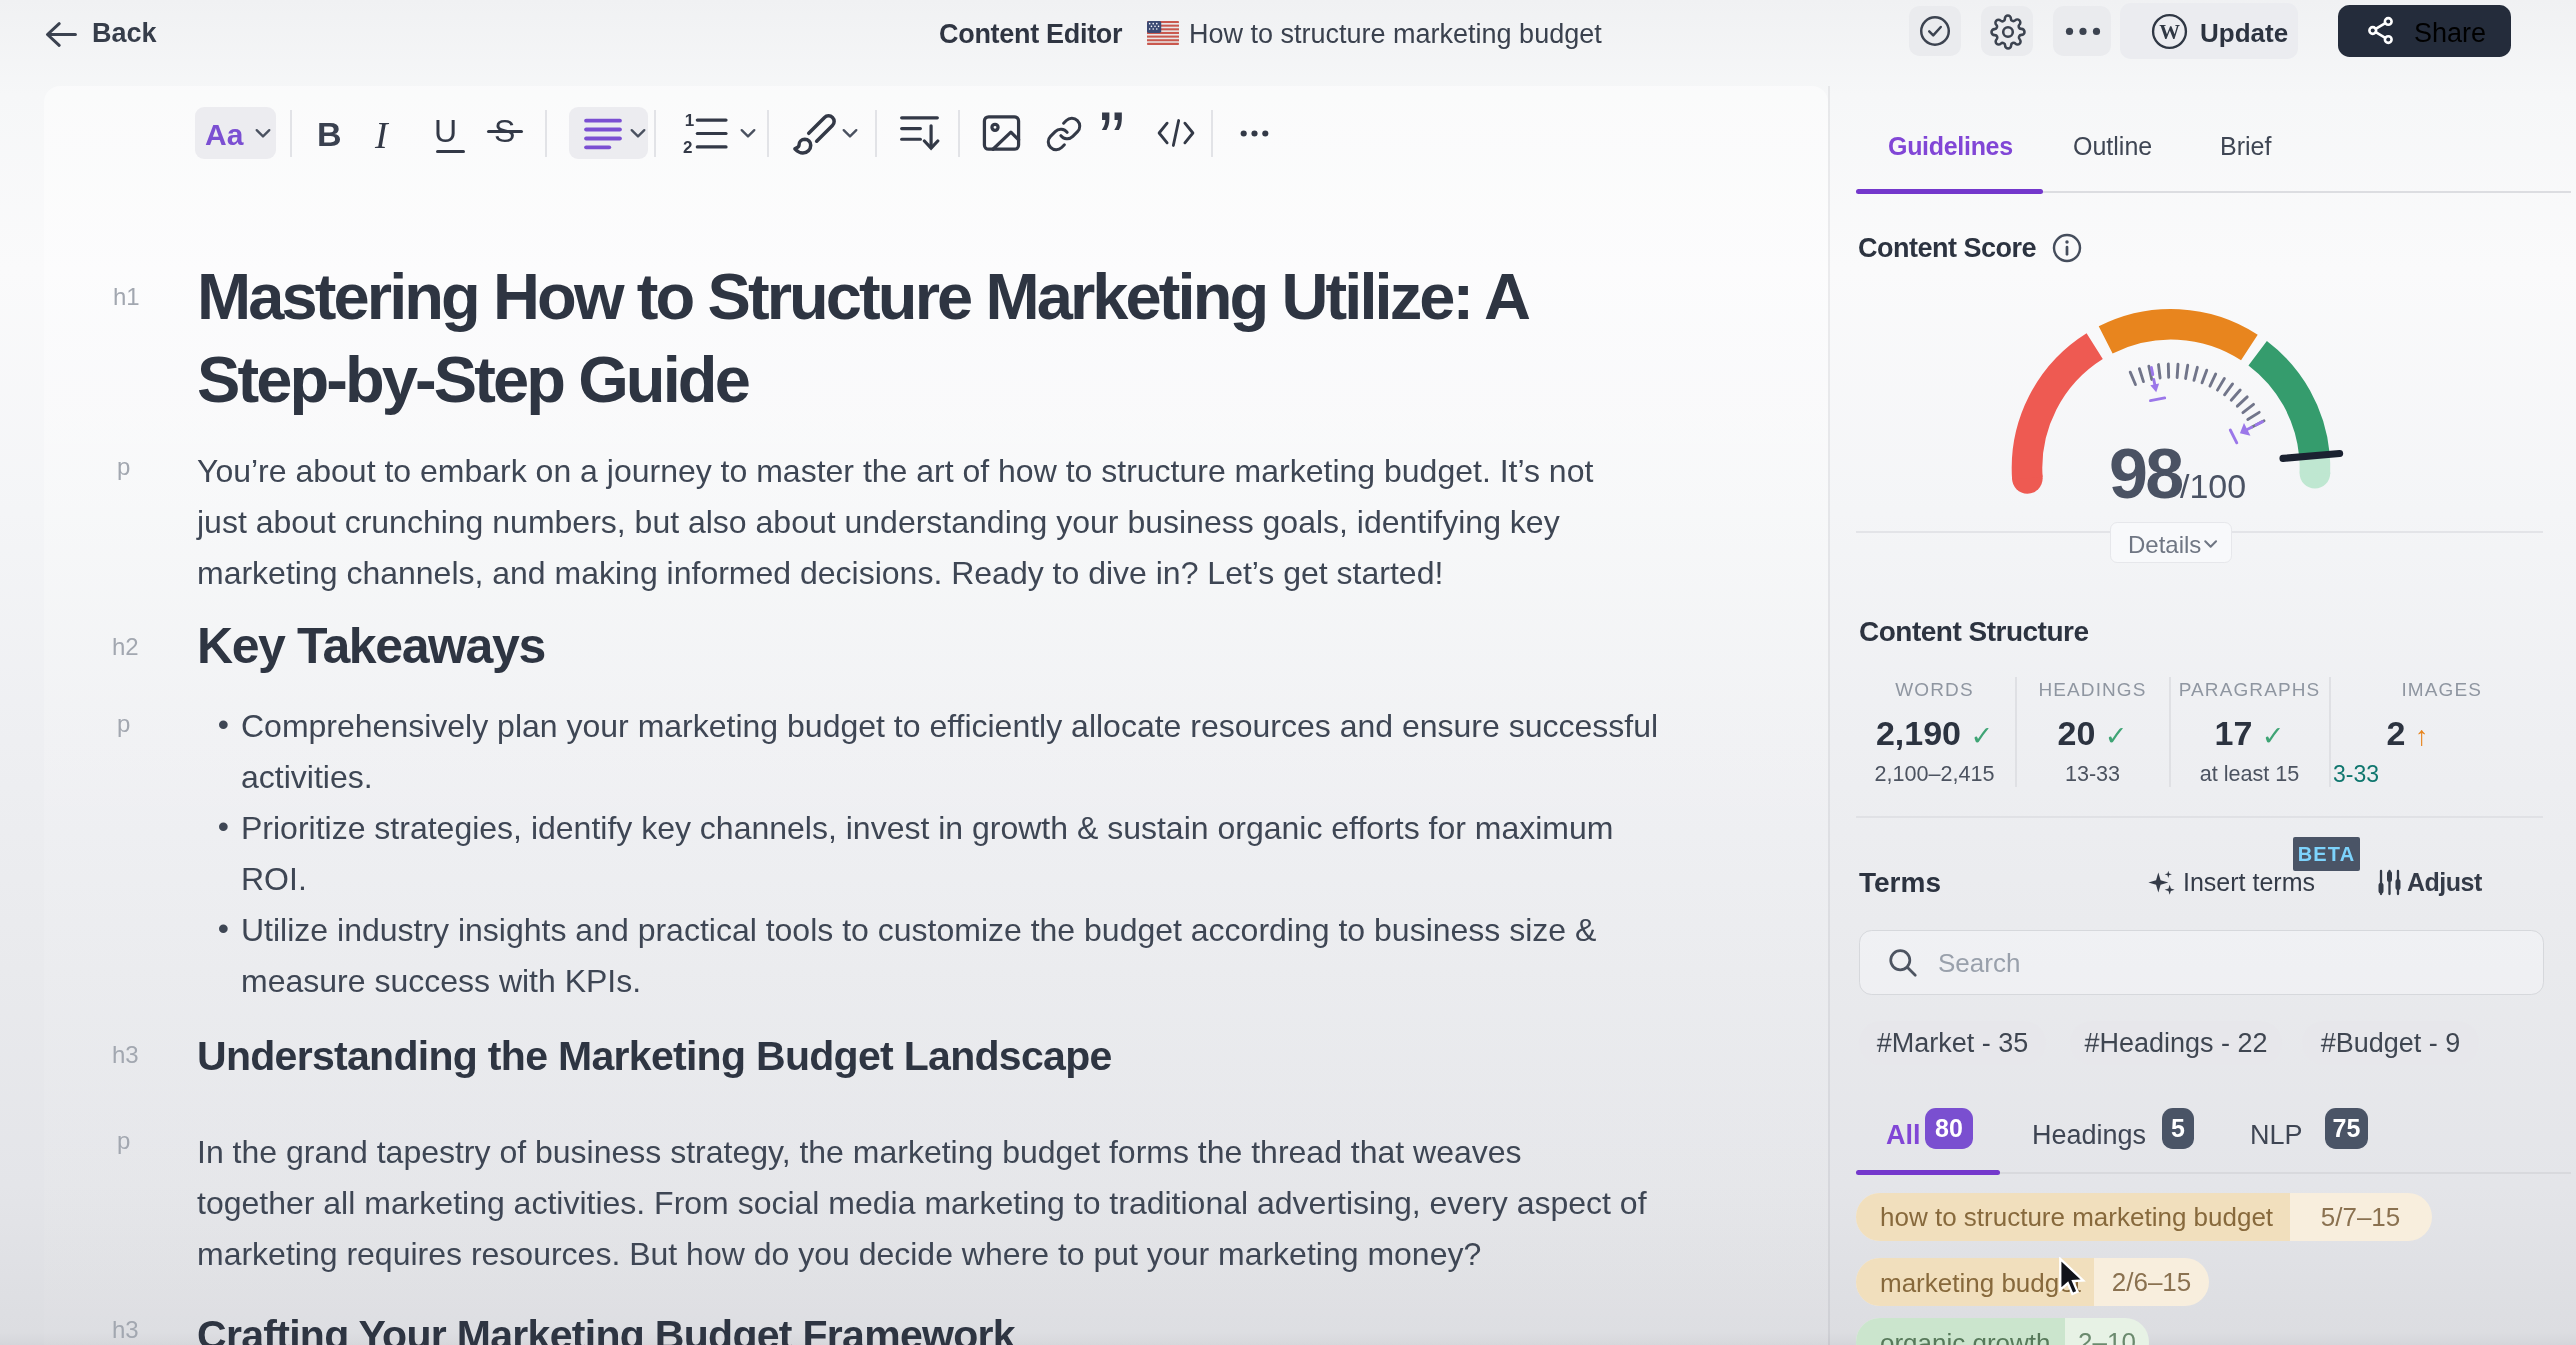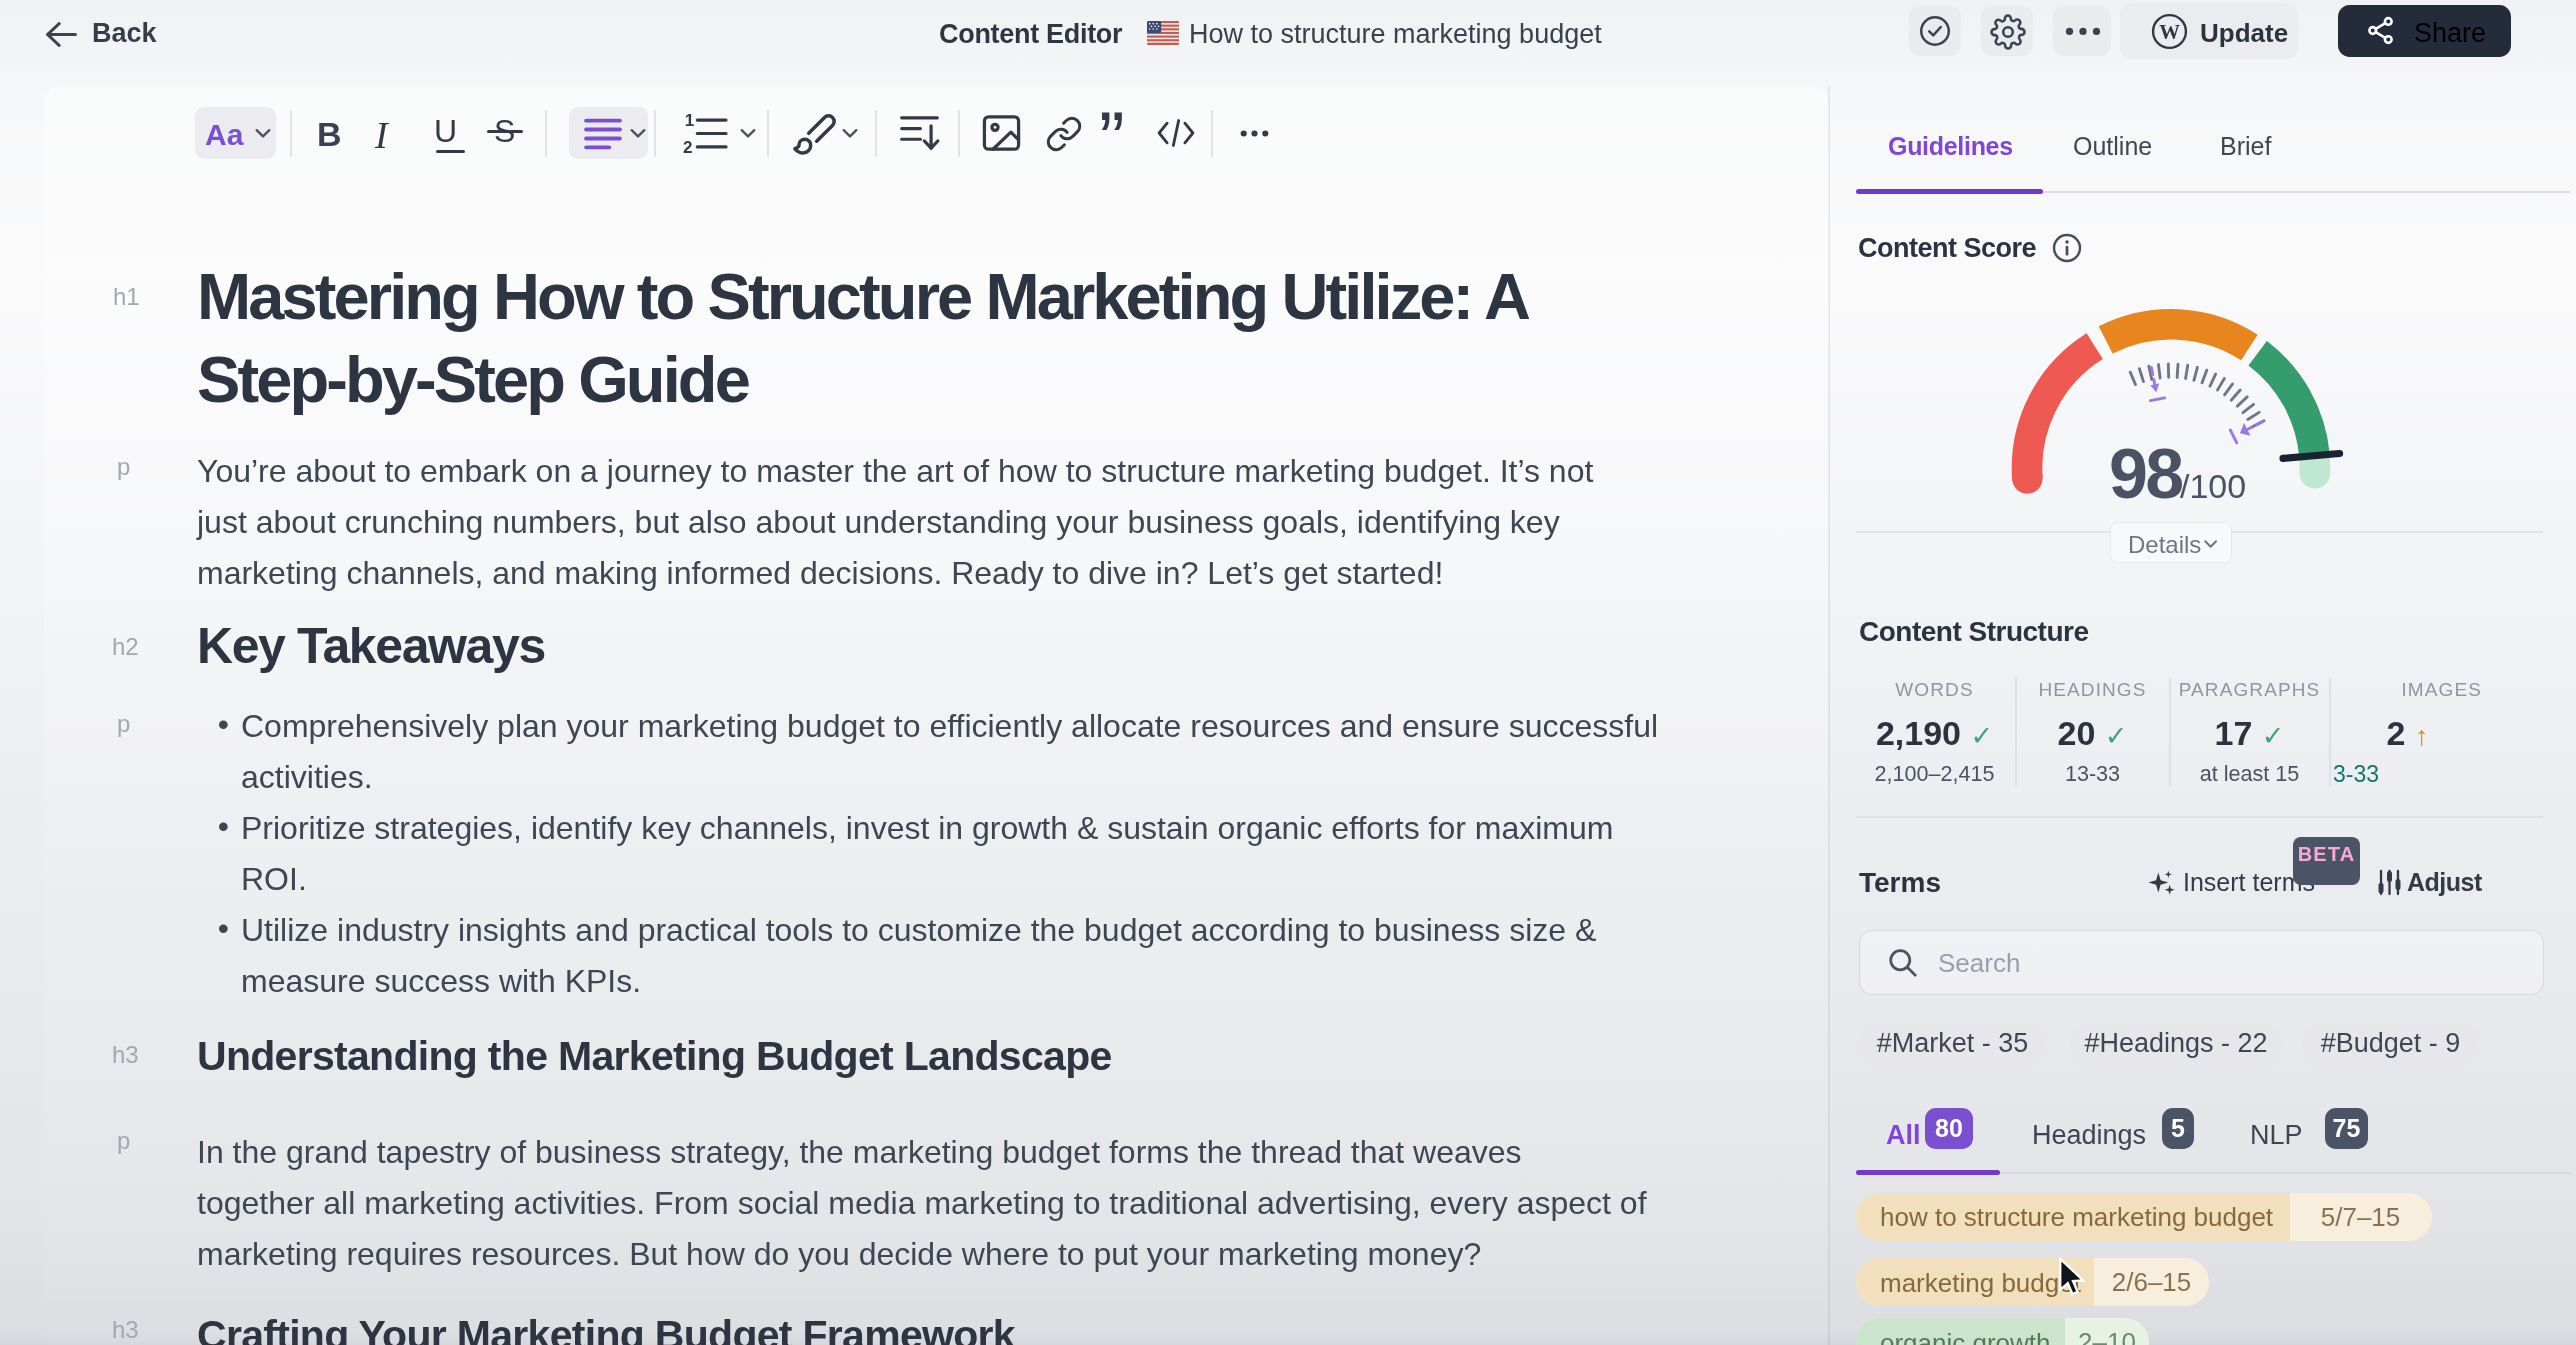--- a/index.html
+++ b/index.html
@@ -276,21 +276,21 @@
 
   <div class="abs" style="left:1856px;top:816px;width:687px;height:1.8px;background:#e0e1e5"></div>
 
   <div class="abs" style="left:1859px;top:867px;font-size:28px;font-weight:700;color:#2c3340">Terms</div>
   <svg class="abs" style="left:2147px;top:868px" width="29" height="29" viewBox="0 0 32 32" fill="#343b48">
       <path d="M12.5 5 L15 13.5 L23.5 16 L15 18.5 L12.5 27 L10 18.5 L1.5 16 L10 13.5 Z"></path>
       <path d="M25 18.5 L26.3 22.7 L30.5 24 L26.3 25.3 L25 29.5 L23.7 25.3 L19.5 24 L23.7 22.7 Z"></path>
       <path d="M23.5 3 L24.4 6.1 L27.5 7 L24.4 7.9 L23.5 11 L22.6 7.9 L19.5 7 L22.6 6.1 Z"></path>
     </svg>
   <div class="abs" style="left:2183px;top:868px;font-size:25px;font-weight:400;color:#343b48">Insert terms</div>
-  <div class="abs" style="left:2293px;top:837px;width:67px;height:48px;background:#4a5466;border-radius:8px;color:#f9a8d4;font-size:20px;font-weight:600;letter-spacing:1.1px;text-align:center;line-height:34px">BETA</div>
+  <div class="abs" style="left:2293px;top:837px;width:67px;height:34px;background:#4a5466;border-radius:2px;color:#7dd3fc;font-size:20px;font-weight:600;letter-spacing:1.1px;text-align:center;line-height:34px">BETA</div>
   <svg class="abs" style="left:2377px;top:869px" width="25" height="27" viewBox="0 0 28 30" stroke="#343b48" fill="none" stroke-linecap="round">
       <path d="M4.5 2 L4.5 28 M14 2 L14 28 M23.5 2 L23.5 28" stroke-width="2.6"></path>
       <path d="M4.5 18 L4.5 24.5 M14 5 L14 11.5 M23.5 14 L23.5 20.5" stroke-width="5.6"></path>
     </svg>
   <div class="abs" style="left:2407px;top:868px;font-size:25px;font-weight:600;color:#343b48;letter-spacing:-0.5px">Adjust</div>
 
   <div class="abs" style="left:1859px;top:930px;width:685px;height:65px;background:rgba(253,253,254,0.35);border:1.8px solid #d6d8dc;border-radius:12.6px"></div>
   <svg class="abs" style="left:1888px;top:948px" width="30" height="30" viewBox="0 0 33 33" fill="none" stroke="#4d5461" stroke-width="3" stroke-linecap="round">
       <circle cx="13.5" cy="13.5" r="10.5"></circle>
       <path d="M21.5 21.5 L30 30"></path>

